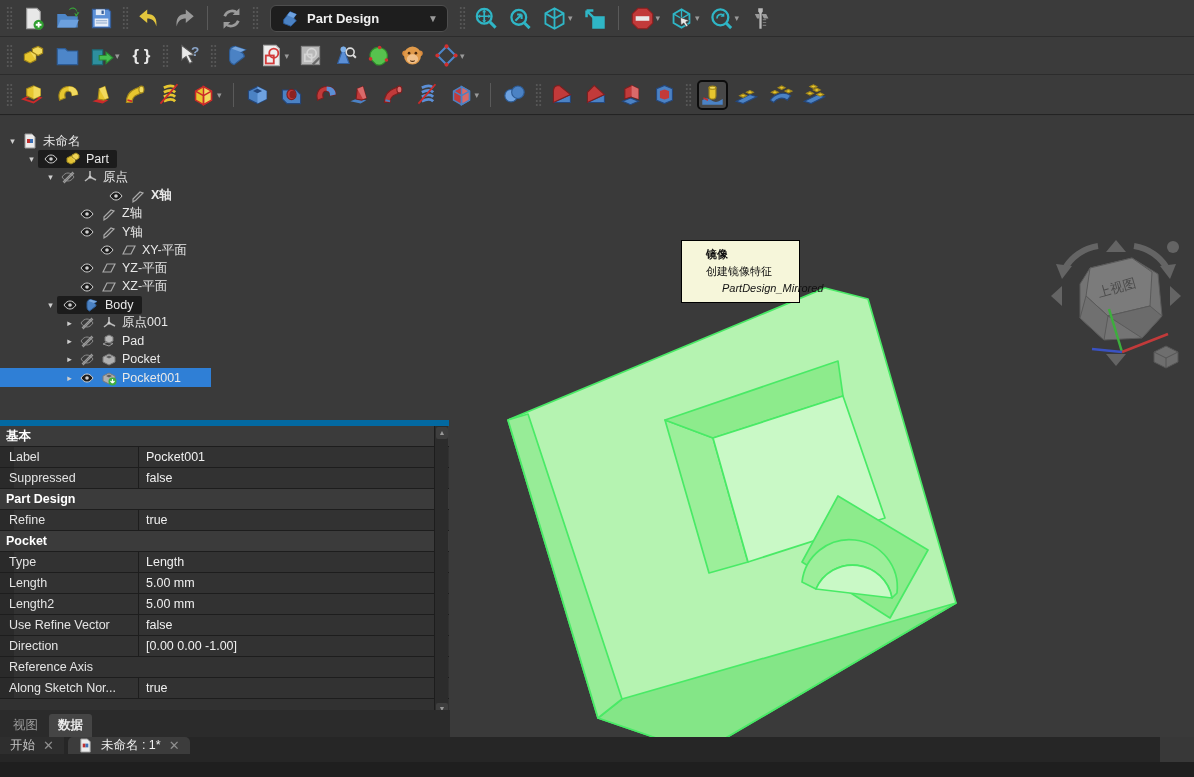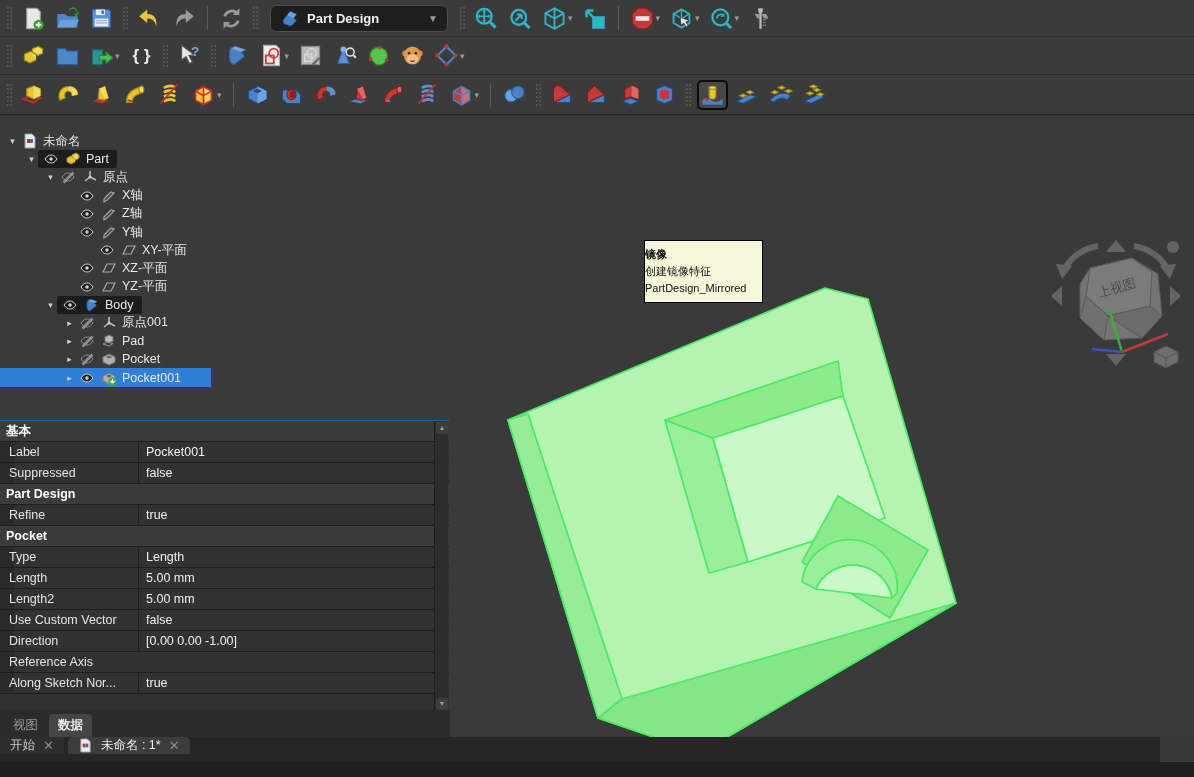--- a/index.html
+++ b/index.html
@@ -37,21 +37,21 @@
   .tree-row .arrow{width:13px;font-size:9px;color:#cfcfcf;text-align:center;flex:0 0 13px;}
   .tree-row .icon{width:16px;height:16px;display:flex;margin:0 3px;flex:0 0 16px;}
   .tree-row .icon svg{width:100%;height:100%;}
   .tree-label{padding:0 6px 0 2px;}
   .tree-row.bold .tree-label{font-weight:normal;}
   .chipwrap{display:flex;align-items:center;}
   .tree-row.chip .chipwrap{background:#1c1c1c;border-radius:2px;padding:1px 2px;}
   .tree-row.selected{background:var(--selection);width:211px;}
   
   .props{position:absolute;left:0;top:304px;width:449px;height:290px;overflow:hidden;
-         background:#313131;border-top:1px solid #0369a1;}
+         background:#313131;border-top:6px solid #0369a1;}
   .prow{display:flex;height:21px;line-height:20px;border-bottom:1px solid #1d1d1d;
         background:linear-gradient(to right,#2a2a2a 14px,#323232 14px);}
   .prow.group{background:#3b3b3b;font-weight:bold;color:#fff;padding-left:6px;}
   .p-label{flex:0 0 138px;padding-left:9px;position:relative;color:#e4e4e4;}
   .p-value{flex:1;border-left:1px solid #1d1d1d;padding-left:7px;color:#f0f0f0;margin-right:15px;}
   .pscroll{position:absolute;right:1px;top:0;width:14px;height:290px;background:#2c2c2c;border-left:1px solid #1d1d1d;}
   .pscroll .sbtn{position:absolute;left:1px;width:12px;height:12px;background:#3e3e3e;color:#999;
                  font-size:7px;text-align:center;line-height:12px;border-radius:2px;}
   .pscroll .up{top:1px;} .pscroll .down{bottom:1px;}
   
@@ -62,24 +62,24 @@
   
   .mdi{position:absolute;left:0;top:737px;width:1160px;height:25px;background:#262626;
        display:flex;align-items:flex-start;}
   .mdi-tab{display:flex;align-items:center;gap:8px;padding:0 10px;background:#2e2e2e;color:#c8c8c8;}
   .mdi-tab.active{background:#3c3c3c;color:#efefef;border-radius:5px 5px 0 0;margin-left:4px;}
   .mdi-tab .icon{width:15px;height:15px;display:flex;}
   .mdi-tab .icon svg{width:100%;height:100%;}
   .mdi-close{color:#8f8f8f;font-weight:bold;font-size:13px;}
   .statusbar{position:absolute;left:0;top:762px;width:1194px;height:15px;background:#1f1f1f;}
   
-  .tooltip{position:absolute;left:644px;top:124px;width:119px;background:var(--tooltip-bg);
-           border:1px solid #000;color:#111;padding:5px 0;font-size:11px;line-height:1.55;}
+  .tooltip{position:absolute;left:681px;top:124px;width:119px;background:var(--tooltip-bg);
+           border:1px solid #000;color:#111;padding:5px 24px;font-size:11px;line-height:1.55;}
   .tooltip .tt-title{font-weight:bold;}
-  .tooltip .tt-cmd{}
+  .tooltip .tt-cmd{font-style:italic;margin-left:16px;}
   
   .vp3d{position:absolute;left:450px;top:116px;}
   .navcube{position:absolute;left:1046px;top:118px;}
   .axiswidget{position:absolute;left:1125px;top:660px;}
   svg text{font-family:"Liberation Sans","DejaVu Sans",sans-serif;}
 </style>
 </head>
 <body>
 
 <div class="app" style="--window-bg: #383838; --toolbar-bg: #3b3b3b; --viewport-bg: #3a3a3a; --selection: #2f7fd6; --tooltip-bg: #f6f6da; --part-top: #b5f3b1; --part-floor: #c9f9c6; --part-wall: #8deb8c; --part-wall2: #9cef9a; --part-side: #84e687; --part-side2: #97ec97; --part-edge: #49ea66;">
@@ -591,120 +591,120 @@
             </span>
             <span class="icon">
               <svg viewBox="0 0 16 16">
                 <path d="M8 8V2M8 8l-5 4M8 8l6 3" stroke="#b9b9b9" stroke-width="1.6" fill="none"></path>
                 <circle cx="8" cy="8" r="1.5" fill="#d0d0d0"></circle>
               </svg>
             </span>
             <span class="tree-label">原点</span>
           </span>
         </div>
+        <div class="tree-row" style="padding-left: 92px; font-weight: bold;">
+          <span class="arrow"></span>
+          <span class="chipwrap">
+            <span class="icon">
+              <svg viewBox="0 0 16 16">
+                <path d="M2 8c2-3 4-4 6-4s4 1 6 4c-2 3-4 4-6 4s-4-1-6-4z" fill="#1c1c1c" stroke="#cfcfcf"></path>
+                <circle cx="8" cy="8" r="1.8" fill="#cfcfcf"></circle>
+              </svg>
+            </span>
+            <span class="icon">
+              <svg viewBox="0 0 16 16">
+                <path d="M3 11l7-7 3 1-7 7-3 2z" fill="none" stroke="#a9a9a9" stroke-width="1.2"></path>
+              </svg>
+            </span>
+            <span class="tree-label">X轴</span>
+          </span>
+        </div>
         <div class="tree-row" style="padding-left: 63px;">
           <span class="arrow"></span>
           <span class="chipwrap">
             <span class="icon">
               <svg viewBox="0 0 16 16">
                 <path d="M2 8c2-3 4-4 6-4s4 1 6 4c-2 3-4 4-6 4s-4-1-6-4z" fill="#1c1c1c" stroke="#cfcfcf"></path>
                 <circle cx="8" cy="8" r="1.8" fill="#cfcfcf"></circle>
               </svg>
             </span>
             <span class="icon">
               <svg viewBox="0 0 16 16">
                 <path d="M3 11l7-7 3 1-7 7-3 2z" fill="none" stroke="#a9a9a9" stroke-width="1.2"></path>
               </svg>
             </span>
-            <span class="tree-label">X轴</span>
+            <span class="tree-label">Z轴</span>
           </span>
         </div>
         <div class="tree-row" style="padding-left: 63px;">
           <span class="arrow"></span>
           <span class="chipwrap">
             <span class="icon">
               <svg viewBox="0 0 16 16">
                 <path d="M2 8c2-3 4-4 6-4s4 1 6 4c-2 3-4 4-6 4s-4-1-6-4z" fill="#1c1c1c" stroke="#cfcfcf"></path>
                 <circle cx="8" cy="8" r="1.8" fill="#cfcfcf"></circle>
               </svg>
             </span>
             <span class="icon">
               <svg viewBox="0 0 16 16">
                 <path d="M3 11l7-7 3 1-7 7-3 2z" fill="none" stroke="#a9a9a9" stroke-width="1.2"></path>
               </svg>
             </span>
-            <span class="tree-label">Z轴</span>
+            <span class="tree-label">Y轴</span>
+          </span>
+        </div>
+        <div class="tree-row" style="padding-left: 83px;">
+          <span class="arrow"></span>
+          <span class="chipwrap">
+            <span class="icon">
+              <svg viewBox="0 0 16 16">
+                <path d="M2 8c2-3 4-4 6-4s4 1 6 4c-2 3-4 4-6 4s-4-1-6-4z" fill="#1c1c1c" stroke="#cfcfcf"></path>
+                <circle cx="8" cy="8" r="1.8" fill="#cfcfcf"></circle>
+              </svg>
+            </span>
+            <span class="icon">
+              <svg viewBox="0 0 16 16">
+                <path d="M2 12l4-8h8l-4 8z" fill="none" stroke="#a9a9a9" stroke-width="1.2"></path>
+              </svg>
+            </span>
+            <span class="tree-label">XY-平面</span>
           </span>
         </div>
         <div class="tree-row" style="padding-left: 63px;">
           <span class="arrow"></span>
           <span class="chipwrap">
             <span class="icon">
               <svg viewBox="0 0 16 16">
                 <path d="M2 8c2-3 4-4 6-4s4 1 6 4c-2 3-4 4-6 4s-4-1-6-4z" fill="#1c1c1c" stroke="#cfcfcf"></path>
                 <circle cx="8" cy="8" r="1.8" fill="#cfcfcf"></circle>
               </svg>
             </span>
             <span class="icon">
               <svg viewBox="0 0 16 16">
-                <path d="M3 11l7-7 3 1-7 7-3 2z" fill="none" stroke="#a9a9a9" stroke-width="1.2"></path>
-              </svg>
-            </span>
-            <span class="tree-label">Y轴</span>
-          </span>
-        </div>
-        <div class="tree-row" style="padding-left: 83px;">
+                <path d="M2 12l4-8h8l-4 8z" fill="none" stroke="#a9a9a9" stroke-width="1.2"></path>
+              </svg>
+            </span>
+            <span class="tree-label">YZ-平面</span>
+          </span>
+        </div>
+        <div class="tree-row" style="padding-left: 63px;">
           <span class="arrow"></span>
           <span class="chipwrap">
             <span class="icon">
               <svg viewBox="0 0 16 16">
                 <path d="M2 8c2-3 4-4 6-4s4 1 6 4c-2 3-4 4-6 4s-4-1-6-4z" fill="#1c1c1c" stroke="#cfcfcf"></path>
                 <circle cx="8" cy="8" r="1.8" fill="#cfcfcf"></circle>
               </svg>
             </span>
             <span class="icon">
               <svg viewBox="0 0 16 16">
                 <path d="M2 12l4-8h8l-4 8z" fill="none" stroke="#a9a9a9" stroke-width="1.2"></path>
               </svg>
             </span>
-            <span class="tree-label">XY-平面</span>
-          </span>
-        </div>
-        <div class="tree-row" style="padding-left: 63px;">
-          <span class="arrow"></span>
-          <span class="chipwrap">
-            <span class="icon">
-              <svg viewBox="0 0 16 16">
-                <path d="M2 8c2-3 4-4 6-4s4 1 6 4c-2 3-4 4-6 4s-4-1-6-4z" fill="#1c1c1c" stroke="#cfcfcf"></path>
-                <circle cx="8" cy="8" r="1.8" fill="#cfcfcf"></circle>
-              </svg>
-            </span>
-            <span class="icon">
-              <svg viewBox="0 0 16 16">
-                <path d="M2 12l4-8h8l-4 8z" fill="none" stroke="#a9a9a9" stroke-width="1.2"></path>
-              </svg>
-            </span>
             <span class="tree-label">XZ-平面</span>
-          </span>
-        </div>
-        <div class="tree-row" style="padding-left: 63px;">
-          <span class="arrow"></span>
-          <span class="chipwrap">
-            <span class="icon">
-              <svg viewBox="0 0 16 16">
-                <path d="M2 8c2-3 4-4 6-4s4 1 6 4c-2 3-4 4-6 4s-4-1-6-4z" fill="#1c1c1c" stroke="#cfcfcf"></path>
-                <circle cx="8" cy="8" r="1.8" fill="#cfcfcf"></circle>
-              </svg>
-            </span>
-            <span class="icon">
-              <svg viewBox="0 0 16 16">
-                <path d="M2 12l4-8h8l-4 8z" fill="none" stroke="#a9a9a9" stroke-width="1.2"></path>
-              </svg>
-            </span>
-            <span class="tree-label">YZ-平面</span>
           </span>
         </div>
         <div class="tree-row bold chip" style="padding-left: 44px;">
           <span class="arrow">▾</span>
           <span class="chipwrap">
             <span class="icon">
               <svg viewBox="0 0 16 16">
                 <path d="M2 8c2-3 4-4 6-4s4 1 6 4c-2 3-4 4-6 4s-4-1-6-4z" fill="#1c1c1c" stroke="#cfcfcf"></path>
                 <circle cx="8" cy="8" r="1.8" fill="#cfcfcf"></circle>
               </svg>
@@ -816,21 +816,21 @@
         </div>
         <div class="prow">
           <span class="p-label">Length</span>
           <span class="p-value">5.00 mm</span>
         </div>
         <div class="prow">
           <span class="p-label">Length2</span>
           <span class="p-value">5.00 mm</span>
         </div>
         <div class="prow">
-          <span class="p-label">Use Custom Vector</span>
+          <span class="p-label">Use Refine Vector</span>
           <span class="p-value">false</span>
         </div>
         <div class="prow">
           <span class="p-label">Direction</span>
           <span class="p-value">[0.00 0.00 -1.00]</span>
         </div>
         <div class="prow">
           <span class="p-label">Reference Axis</span>
         </div>
         <div class="prow">

